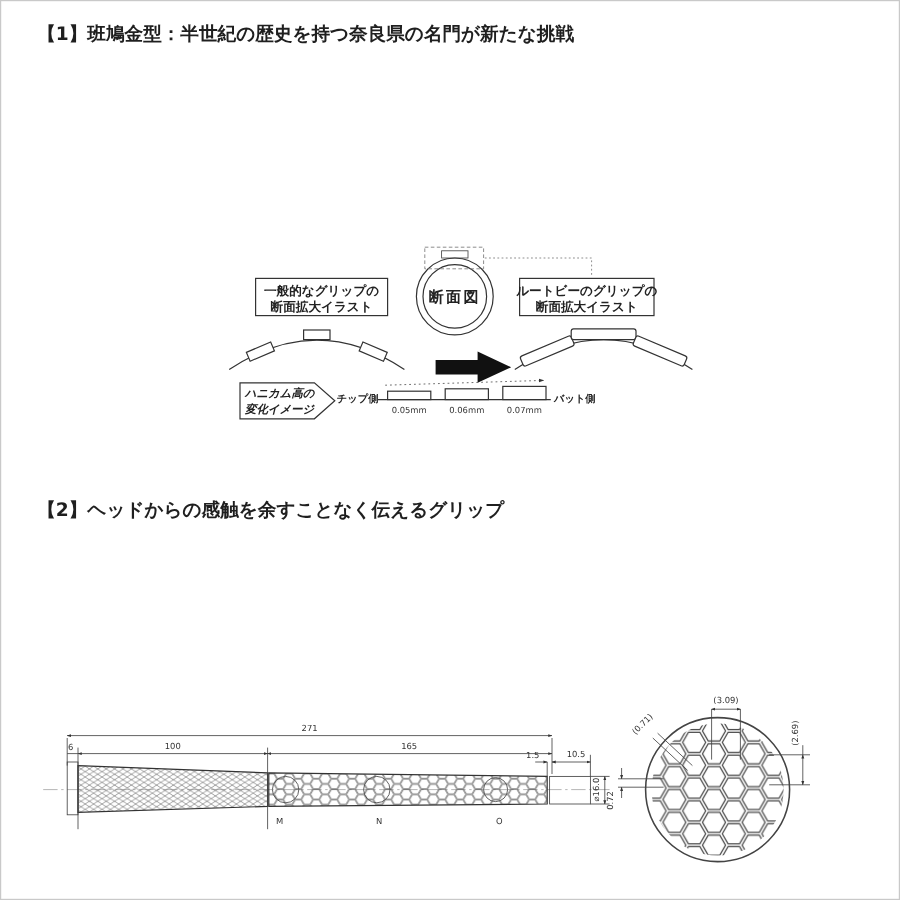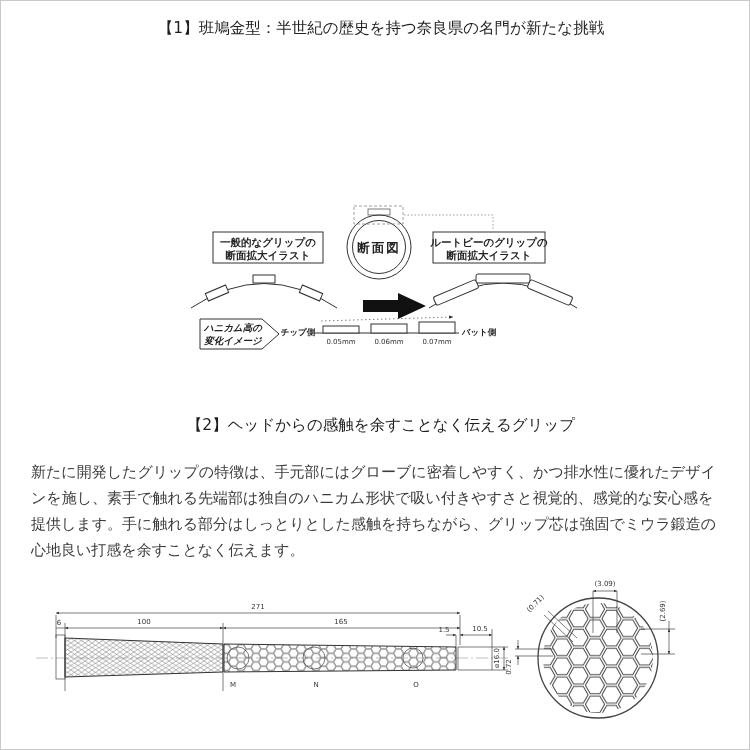--- a/index.html
+++ b/index.html
@@ -3,21 +3,21 @@
 <meta charset="utf-8">
 <style>
   html,body{margin:0;padding:0;background:#fff;}
   #page{
     position:relative;width:748px;height:748px;
     border:1px solid #c9c9c9;background:#fff;overflow:hidden;
     font-family:"DejaVu Sans","Liberation Sans",sans-serif;color:#333;
   }
   .heading{
     position:absolute;left:30px;width:700px;
-    font-size:15.5px;font-weight:normal;color:#1f1f1f;line-height:22px;text-align:center;
+    font-size:15.5px;font-weight:bold;color:#1f1f1f;line-height:22px;
   }
   .body-text{
     position:absolute;left:30px;width:694px;
     font-size:15px;line-height:26px;color:#3c3c3c;
   }
   svg{position:absolute;left:0;}
   svg text{font-family:"DejaVu Serif","Liberation Serif",serif;fill:#222;}
   .ln{stroke:#333;stroke-width:1;fill:none;}
   .thin{stroke:#444;stroke-width:0.7;fill:none;}
   .dimtxt{font-size:7px;font-family:"DejaVu Sans",sans-serif;fill:#333;}
@@ -91,21 +91,20 @@
       <rect x="370" y="131" width="36" height="9" class="whitebox"></rect>
       <rect x="418" y="129" width="36" height="11" class="whitebox"></rect>
       <text class="dimtxt" x="340" y="151" text-anchor="middle" font-size="8">0.05mm</text>
       <text class="dimtxt" x="388" y="151" text-anchor="middle" font-size="8">0.06mm</text>
       <text class="dimtxt" x="436" y="151" text-anchor="middle" font-size="8">0.07mm</text>
       <text x="478" y="142" text-anchor="middle" font-size="8.5" font-weight="bold">バット側</text>
     </g>
   </svg>
 
   <div class="heading" style="top:413px;">【2】ヘッドからの感触を余すことなく伝えるグリップ</div>
-  <div class="body-text" style="top:458px;">新たに開発したグリップの特徴は、手元部にはグローブに密着しやすく、かつ排水性に優れたデザインを施し、素手で触れる先端部は独自のハニカム形状で吸い付きやすさと視覚的、感覚的な安心感を提供します。手に触れる部分はしっとりとした感触を持ちながら、グリップ芯は強固でミウラ鍛造の心地良い打感を余すことなく伝えます。</div>
 
   <svg style="top:570px;" width="750" height="178" viewBox="0 0 750 178">
     <defs>
       <marker id="tdarr" viewBox="0 0 10 10" refX="9" refY="5" markerWidth="5" markerHeight="5" orient="auto-start-reverse">
         <path d="M0,1.5 L10,5 L0,8.5 Z" fill="#333"></path>
       </marker>
       <pattern id="diamond" width="7" height="4.5" patternUnits="userSpaceOnUse">
         <path d="M0,4.5 L7,0 M0,0 L7,4.5" stroke="#666" stroke-width="0.5" fill="none"></path>
       </pattern>
       <pattern id="hexS" width="15" height="8.66" patternUnits="userSpaceOnUse">

